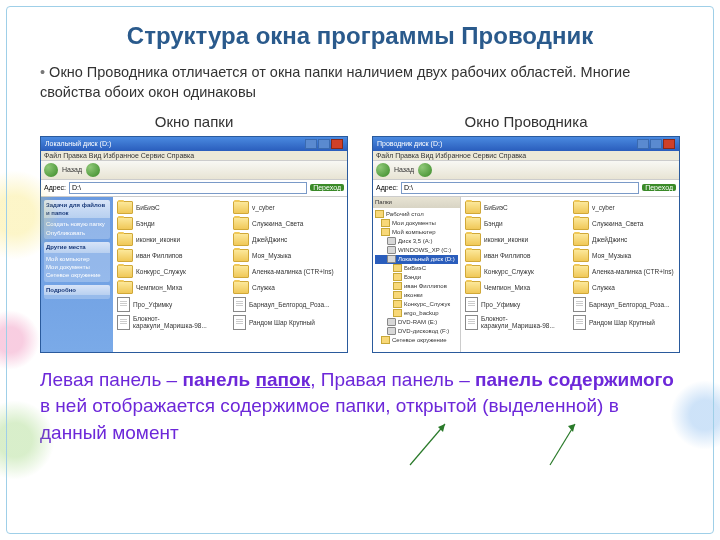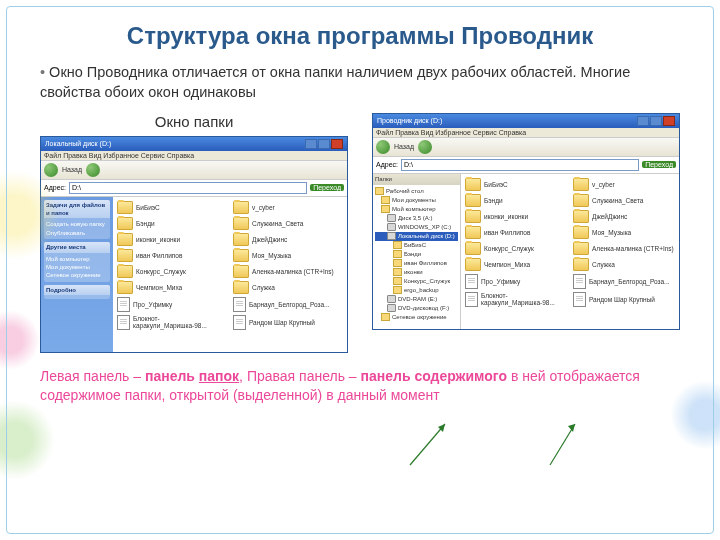--- a/index.html
+++ b/index.html
@@ -53,21 +53,21 @@
   .ti::before { content: ""; display: inline-block; width: 7px; height: 6px; background: #f8d878; border: 0.5px solid #c8a838; margin-right: 2px; vertical-align: middle; }
   .ti-d::before { background: #d8d8d8; border-color: #888; border-radius: 1px; }
 
   .content { flex: 1; background: #fff; padding: 4px; display: grid; grid-template-columns: 1fr 1fr; gap: 3px 6px; align-content: start; }
   .item { display: flex; align-items: center; gap: 3px; color: #333; font-size: 6.5px; }
   .folder { width: 16px; height: 13px; background: linear-gradient(#fce89a, #f0c858); border: 0.5px solid #d0a838; border-radius: 1px; position: relative; flex-shrink: 0; }
   .folder::before { content: ""; position: absolute; top: -2px; left: 0; width: 6px; height: 2px; background: #f0c858; border-radius: 1px 1px 0 0; }
   .file { width: 13px; height: 15px; background: #fff; border: 0.5px solid #888; flex-shrink: 0; position: relative; }
   .file::after { content: ""; position: absolute; top: 3px; left: 2px; right: 2px; height: 1px; background: #ccc; box-shadow: 0 2px #ccc, 0 4px #ccc; }
 
-  .footer { padding: 14px 40px 10px; font-size: 14px; color: #ec4899; line-height: 1.4; }
+  .footer { padding: 14px 40px 10px; font-size: 19px; color: #6d28d9; line-height: 1.4; }
   .footer b { font-weight: bold; }
   .footer .u { text-decoration: underline; }
 
   .arrows { position: absolute; left: 380px; top: 420px; width: 280px; height: 50px; pointer-events: none; }
   .arrows line { stroke: #2a7a2a; stroke-width: 1.2; }
   .arrows polygon { fill: #2a7a2a; }
 </style>
 </head>
 <body>
 
@@ -184,20 +184,21 @@
           <div class="item">
               <span class="file"></span>
               <span>Рандом Шар Крупный</span>
             </div>
         </div>
       </div>
     </div>
   </div>
 
   <div class="col">
+    <div class="col-title">Окно Проводника</div>
     <div class="win">
       <div class="win-title">
         <span>Проводник диск (D:)</span>
         <div class="win-ctrl">
             <span></span>
             <span></span>
             <span></span>
           </div>
       </div>
       <div class="menu">Файл  Правка  Вид  Избранное  Сервис  Справка</div>

